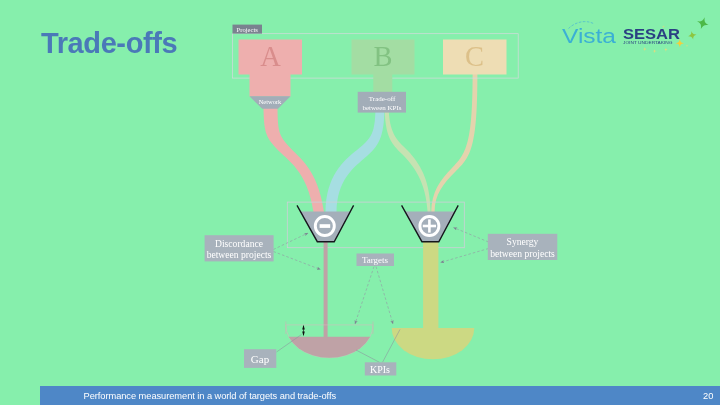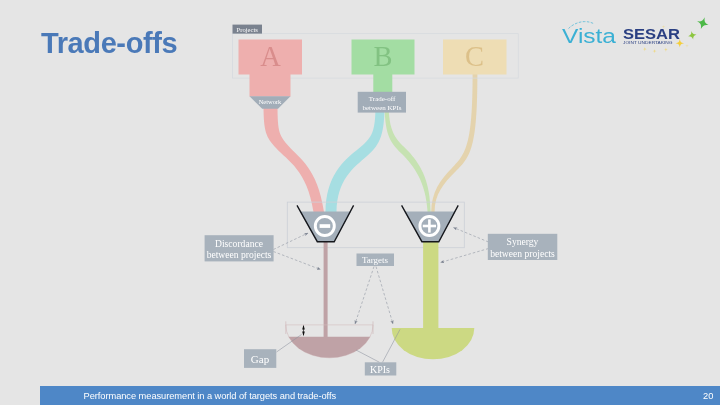--- a/index.html
+++ b/index.html
@@ -1,17 +1,17 @@
 <!DOCTYPE html>
 <html><head>
 <meta charset="utf-8">
 <style>
   html,body{margin:0;padding:0;}
   body{width:720px;height:405px;background:#fff;font-family:"Liberation Sans",sans-serif;overflow:hidden;position:relative;}
-  #slide{position:absolute;left:0;top:0;width:720px;height:405px;background:#e5e5e5;}
+  #slide{position:absolute;left:0;top:0;width:720px;height:405px;background:#86efac;}
   .title{position:absolute;left:41px;top:29px;font-size:29px;font-weight:bold;color:#4a79b8;letter-spacing:-0.4px;line-height:1;}
   .footer{position:absolute;left:0;top:386px;width:720px;height:29px;background:#4e87c7;margin-left:40px;}
   .footer-text{position:absolute;left:43.5px;top:5px;font-size:9.3px;color:#fff;letter-spacing:-0.06px;}
   .footer-num{position:absolute;left:663px;top:5px;font-size:9.3px;color:#fff;}
   svg.diagram{position:absolute;left:0;top:0;width:720px;height:405px;}
   svg.logo{position:absolute;left:0;top:0;width:720px;height:405px;}
   .lbl{font-family:"Liberation Serif",serif;fill:#ffffff;}
   .boxletter{font-family:"Liberation Serif",serif;}
 </style>
 </head>

